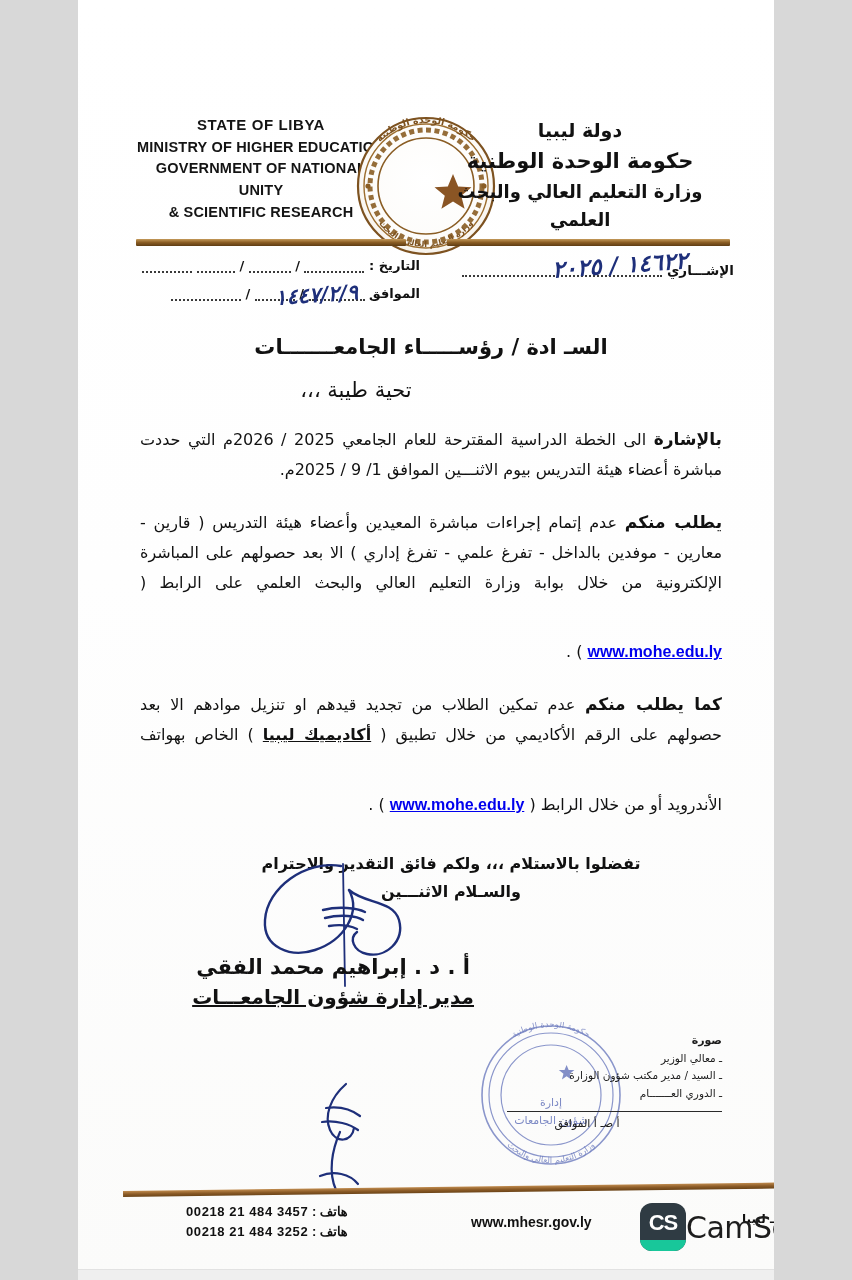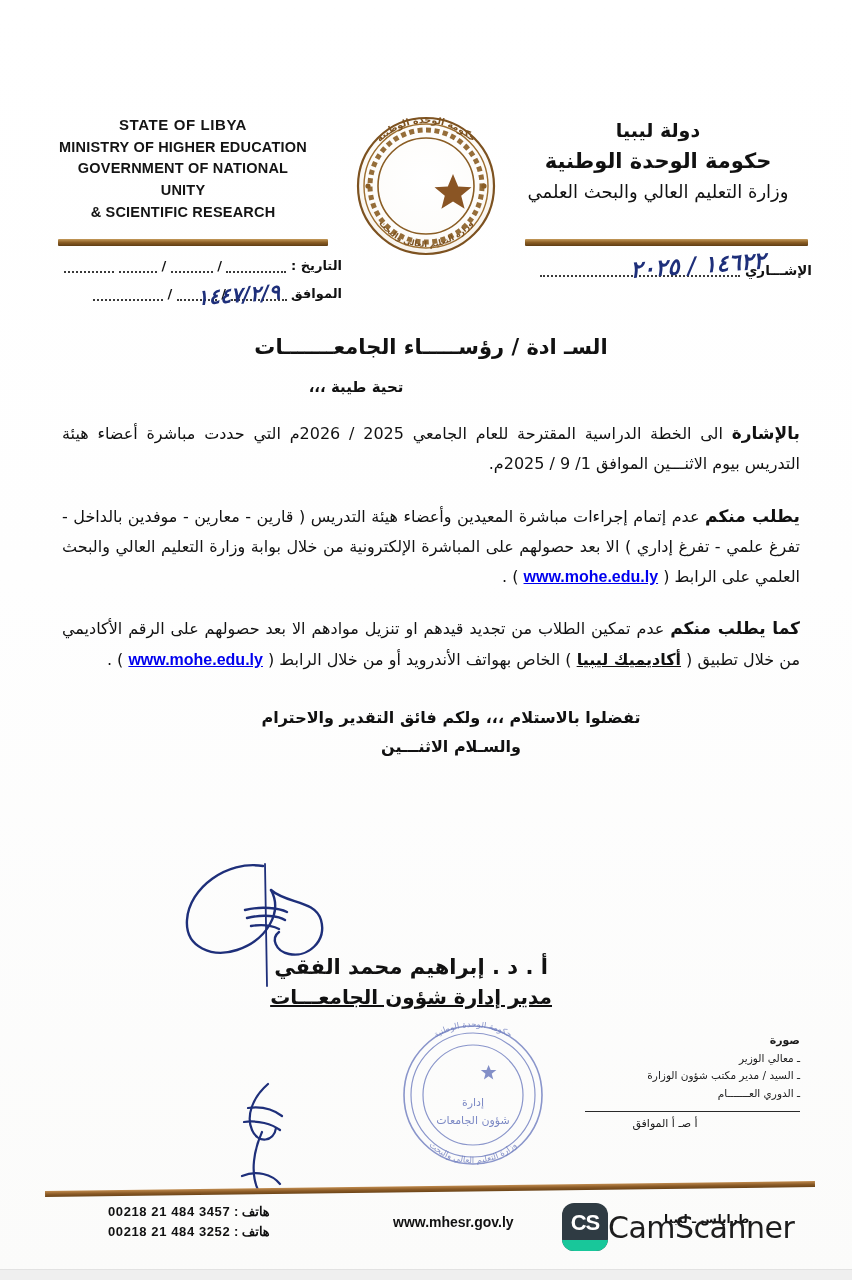--- a/index.html
+++ b/index.html
@@ -5,21 +5,21 @@
   html, body {
     margin: 0;
     padding: 0;
     background: #d8d8d8;
   }
   body {
     font-family: "DejaVu Sans", "Liberation Sans", sans-serif;
   }
   .page {
     position: relative;
-    width: 852px;
+    width: 696px;
     height: 1280px;
     margin: 0 auto;
     background: #0ea5e9;
     overflow: hidden;
   }
   
   .scan-tint {
     position: absolute;
     inset: 0;
     background: linear-gradient(180deg,#ffffff 0%,#fefefe 45%,#fbfbfa 100%);
@@ -62,21 +62,21 @@
     width: 300px;
     text-align: center;
     direction: rtl;
     color: #111;
     font-family: "DejaVu Sans", sans-serif;
     font-weight: bold;
     line-height: 1.55;
   }
   .header-ar .a1 { font-size: 19px; }
   .header-ar .a2 { font-size: 21px; }
-  .header-ar .a3 { font-size: 18px; font-weight: normal;}
+  .header-ar .a3 { font-size: 18px; font-weight: bold;}
 
   
   .emblem {
     position: absolute;
     left: 50%;
     top: 4px;
     width: 182px;
     height: 144px;
     transform: translateX(-50%);
   }
@@ -136,38 +136,39 @@
     text-align: center;
     font-size: 21px;
     font-weight: bold;
     line-height: 1.7;
     letter-spacing: 1px;
   }
   .addressee .ln2 { }
   .greeting {
     margin-top: 12px;
     text-align: center;
-    font-size: 15px;
-    font-weight: bold;
+    font-size: 21px;
+    font-weight: normal;
     padding-right: 150px;
   }
   .para {
     margin-top: 22px;
     font-size: 16px;
     line-height: 1.85;
     text-align: justify;
     text-justify: inter-word;
   }
   .para b { font-weight: bold; font-size: 17px; }
   .lnk {
     text-decoration: underline;
     font-family: "Liberation Sans", sans-serif;
     font-weight: bold;
     direction: ltr;
     display: inline-block;
+    margin-top: 40px;
   }
   .appname { text-decoration: underline; font-weight: bold; }
   .closing {
     margin-top: 30px;
     text-align: center;
     font-size: 16px;
     font-weight: bold;
     line-height: 1.8;
     padding-left: 40px;
   }

